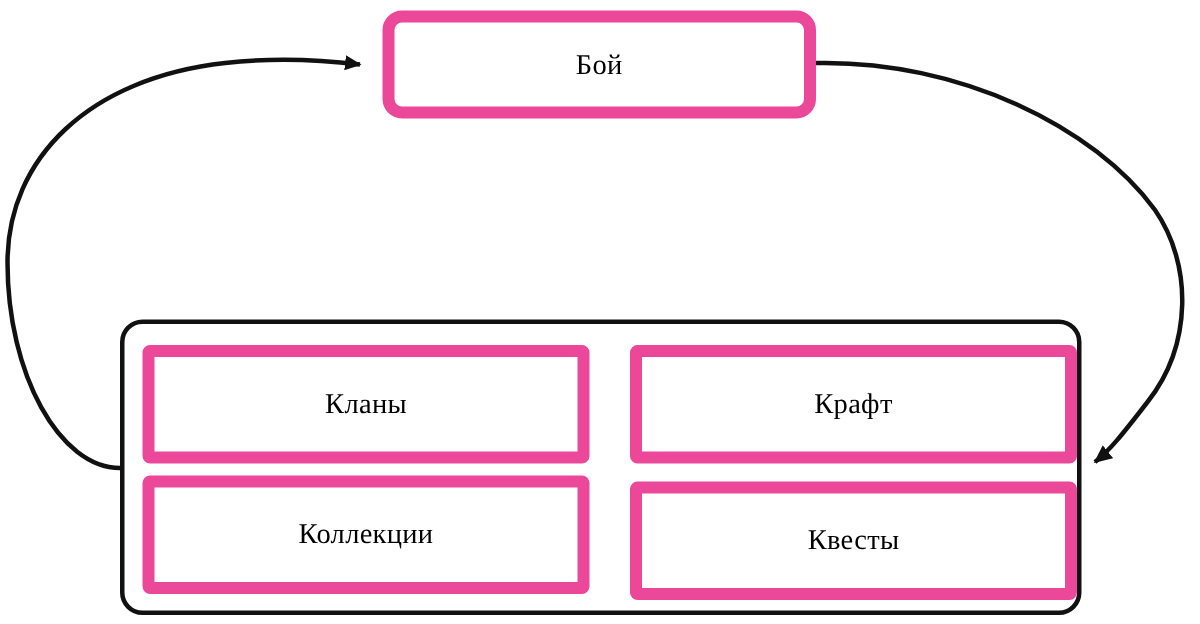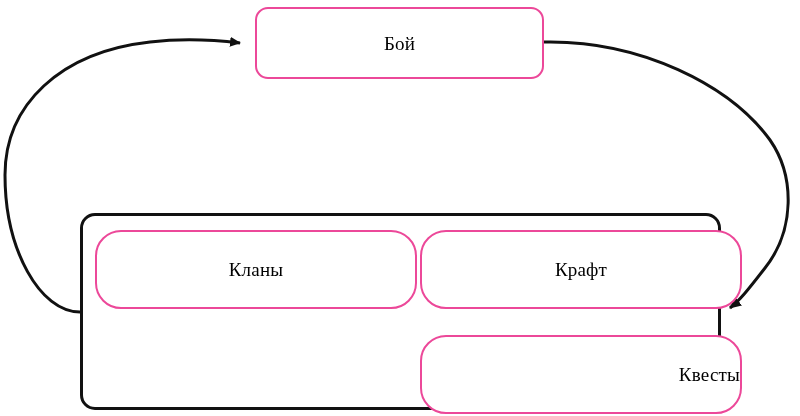--- a/index.html
+++ b/index.html
@@ -21,21 +21,21 @@
     left: 0;
     top: 0;
     width: 800px;
     height: 416px;
     pointer-events: none;
   }
   .node {
     position: absolute;
     box-sizing: border-box;
     background: #ffffff;
-    border: 2px solid #ec4899;
+    border: 8px solid #ec4899;
     display: flex;
     align-items: center;
     justify-content: center;
   }
   .node-label {
     font-size: 19px;
     line-height: 1;
     color: #000000;
     letter-spacing: 0.2px;
     white-space: nowrap;
@@ -55,28 +55,28 @@
     width: 641px;
     height: 197px;
     border-radius: 15px;
     background: #ffffff;
     border: 3px solid #111111;
     box-sizing: border-box;
     position: absolute;
   }
   
   .inner-node {
-    width: 322px;
+    width: 298px;
     height: 79px;
-    border-radius: 26px;
+    border-radius: 5px;
   }
   #node-klany      { left: 95px;  top: 230px; }
   #node-kraft      { left: 420px; top: 230px; align-items: center; }
   #node-kollekcii  { left: 95px;  top: 317px; }
-  #node-kvesty     { left: 420px; top: 335px; justify-content: flex-end; }
+  #node-kvesty     { left: 420px; top: 321px; }
 </style>
 </head>
 <body>
 
 <div id="stage">
 
   <svg id="arrow-layer" viewBox="0 0 800 416">
     <defs>
       <marker id="arrow-right" markerWidth="12" markerHeight="12" refX="10" refY="5" orient="auto" markerUnits="userSpaceOnUse">
         <path d="M0,0 L11,5 L0,10 Z" fill="#111111"></path>
@@ -98,18 +98,21 @@
   <div id="group-container"></div>
 
   <div class="node inner-node" id="node-klany">
     <span class="node-label">Кланы</span>
   </div>
 
   <div class="node inner-node" id="node-kraft">
     <span class="node-label">Крафт</span>
   </div>
 
+  <div class="node inner-node" id="node-kollekcii">
+    <span class="node-label">Коллекции</span>
+  </div>
 
   <div class="node inner-node" id="node-kvesty">
     <span class="node-label">Квесты</span>
   </div>
 
 </div>
 
 </body></html>

